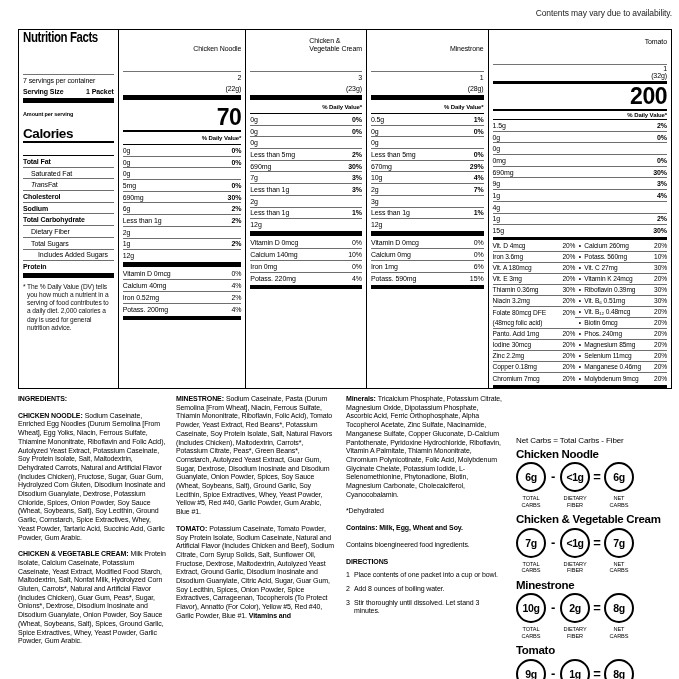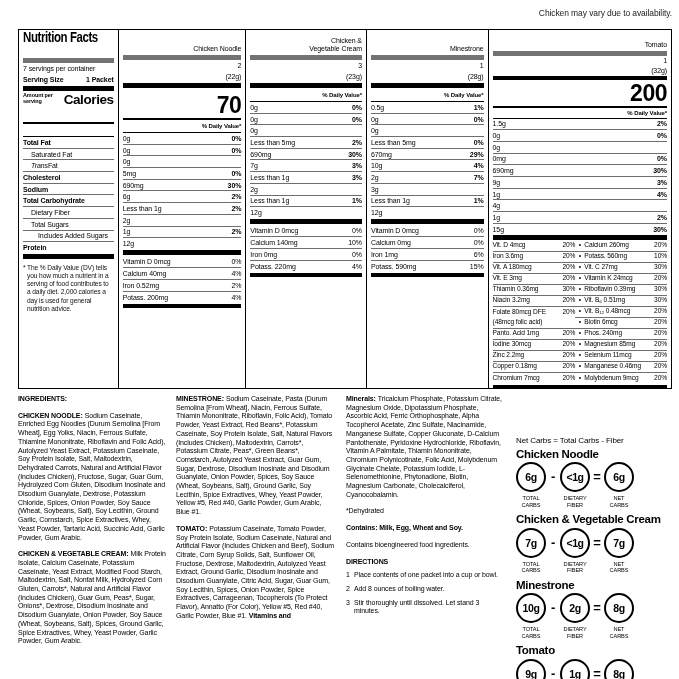--- a/index.html
+++ b/index.html
@@ -8,30 +8,30 @@
   .page{position:absolute;inset:0;}
   .avail{position:absolute;top:8px;right:7px;font-size:8.5px;color:#1c1c1c;letter-spacing:-0.1px;}
 
   
   .nf{position:absolute;left:18px;top:29px;width:654px;height:360px;border:1px solid #000;
       box-sizing:border-box;display:flex;font-size:7px;line-height:1;letter-spacing:-0.1px;}
   .col{box-sizing:border-box;padding:0 4px;border-right:1px solid #000;display:flex;flex-direction:column;overflow:hidden;}
   .c-lab{width:100px;}
   .c0{width:128px;} .c1{width:121px;} .c2{width:122px;} .c3{width:183px;border-right:none;}
 
-  .hdr-name{height:23px;border-bottom:5px solid #737373;display:flex;align-items:flex-end;justify-content:flex-end;
-            text-align:right;white-space:pre-line;line-height:8px;padding-bottom:2px;}
+  .hdr-name{height:23px;border-bottom:1px solid #737373;display:flex;align-items:flex-end;justify-content:flex-end;
+            white-space:pre-line;line-height:8px;padding-bottom:18px;}
   .c-lab .hdr-name{justify-content:flex-start;align-items:flex-start;padding-top:3px;}
   .nf-title{font-size:14px;font-weight:bold;letter-spacing:-0.5px;transform:scaleX(0.82);transform-origin:left top;white-space:nowrap;}
   .hline{height:11px;display:flex;align-items:center;justify-content:flex-end;font-size:7px;}
   .c-lab .hline{justify-content:flex-start;}
   .ssline{justify-content:space-between !important;font-weight:bold;}
   .bar{height:5px;background:#000;margin:1px 0;}
   .hdr-cal{height:28px;display:flex;align-items:flex-end;justify-content:flex-end;border-bottom:2px solid #000;padding-bottom:1px;}
-  .c-lab .hdr-cal{flex-direction:row;align-items:flex-start;justify-content:space-between;padding-top:1px;}
+  .c-lab .hdr-cal{flex-direction:column;align-items:flex-start;justify-content:space-between;padding-top:8px;}
   .aps{font-size:5.5px;font-weight:bold;}
   .calword{font-size:13.5px;font-weight:bold;letter-spacing:-0.4px;}
   .big{font-size:23px;font-weight:bold;letter-spacing:-0.5px;}
   .dvline{height:12px;display:flex;align-items:center;justify-content:flex-end;font-size:6px;font-weight:bold;border-bottom:1px solid #000;}
 
   .rows .nrow{height:10.7px;display:flex;align-items:center;justify-content:space-between;border-bottom:1px solid #6e6e6e;}
   .rows .nrow:last-child{border-bottom:none;}
   .nrow .v{font-size:7px;}
   .nrow .p{font-weight:bold;font-size:7px;}
   .nrow.lab{justify-content:flex-start;}
@@ -78,21 +78,21 @@
   .circle{width:26px;height:26px;border:2px solid #000;border-radius:50%;display:flex;align-items:center;justify-content:center;
           font-weight:bold;font-size:10.5px;letter-spacing:-0.4px;box-sizing:content-box;}
   .op{font-weight:bold;font-size:13px;}
   .ncl{font-size:5.6px;line-height:6.4px;text-align:center;}
 </style>
 </head>
 <body>
 
 <div class="page">
 
-  <div class="avail">Chicken may vary due to availability.</div>
+  <div class="avail">Contents may vary due to availability.</div>
 
   <div class="nf">
 
     <div class="col c-lab">
       <div class="hdr-name">
         <span class="nf-title">Nutrition Facts</span>
       </div>
       <div class="hline">7 servings per container</div>
       <div class="hline ssline">
         <span>Serving Size</span>

